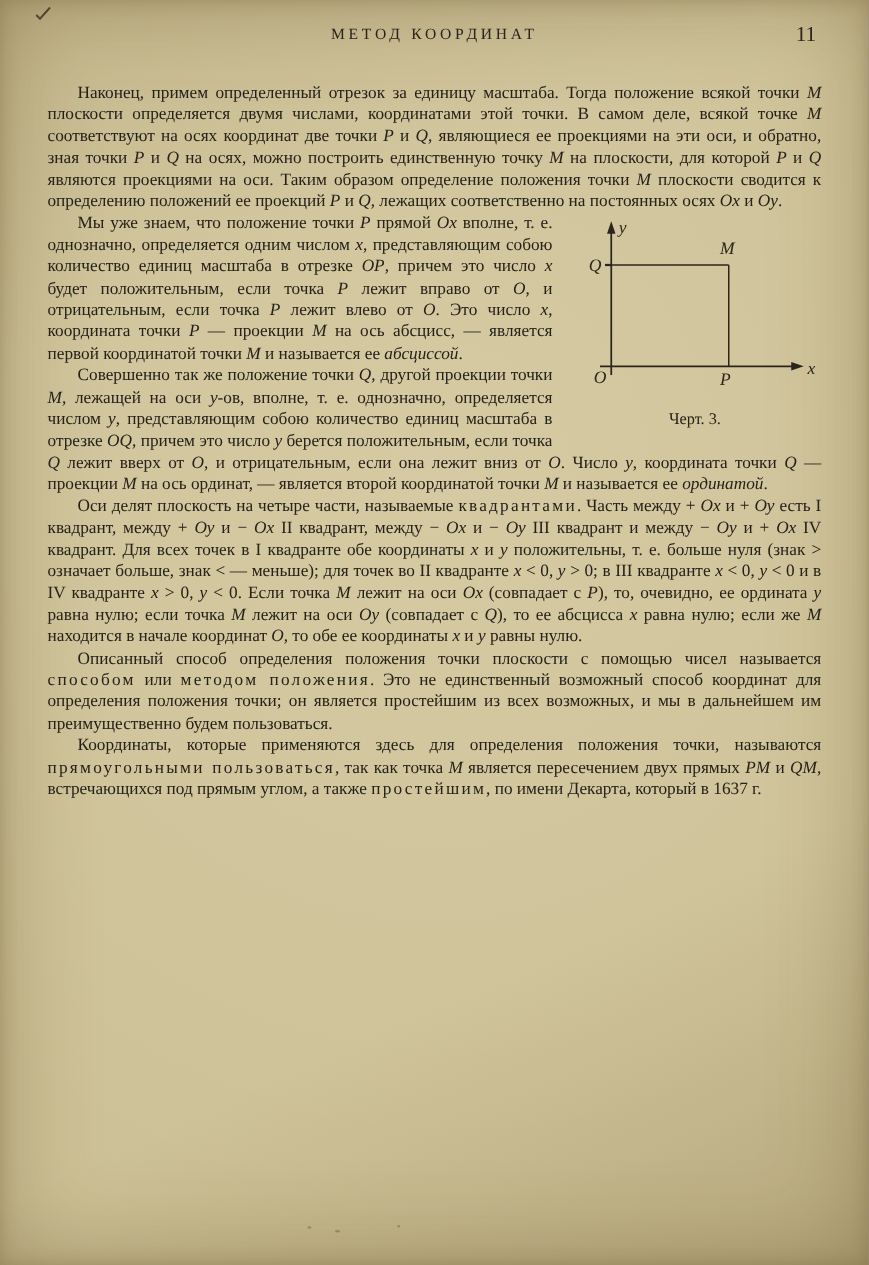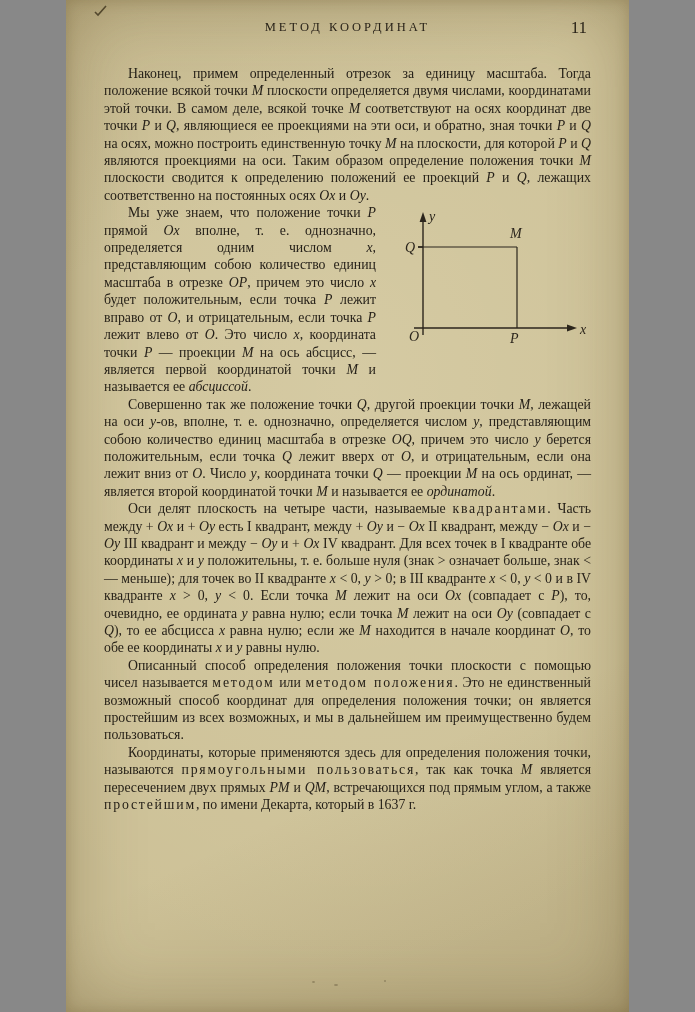--- a/index.html
+++ b/index.html
@@ -1,18 +1,18 @@
 <!DOCTYPE html>
 <html><head>
 <meta charset="utf-8">
 <style>
   html,body{margin:0;padding:0;background:#888;}
   .page{
     position:relative;
-    width:563px;height:1012px;
+    width:695px;height:1012px;
     margin:0 auto;
     overflow:hidden;
     font-family:"Liberation Serif","DejaVu Serif",serif;
     color:#262119;
     background:
       radial-gradient(120% 85% at 50% 38%, rgba(255,250,225,0.16), rgba(0,0,0,0) 70%),
       linear-gradient(155deg, rgba(110,88,40,0.12), rgba(0,0,0,0) 22%, rgba(0,0,0,0) 72%, rgba(95,75,32,0.20)),
       #cdc197;
   }
   .page::after{
@@ -78,22 +78,23 @@
         </g>
         <g fill="#2b251c" font-size="14" font-style="italic" font-family="Liberation Serif, DejaVu Serif, serif">
           <text x="39" y="14">y</text>
           <text x="190" y="127">x</text>
           <text x="19" y="134">O</text>
           <text x="15" y="45">Q</text>
           <text x="120" y="31">M</text>
           <text x="120" y="136">P</text>
         </g>
       </svg>
+      <figcaption class="figcap">Черт. 3.</figcaption>
     </figure>
 
     <p>Мы уже знаем, что положение точки <i>P</i> прямой <i>Ox</i> вполне, т. е. однозначно, определяется одним числом <i>x</i>,  представляющим собою количество единиц масштаба в отрезке <i>OP</i>, причем это число <i>x</i> будет положительным, если точка <i>P</i> лежит вправо от <i>O</i>, и отрицательным, если точка <i>P</i> лежит влево от <i>O</i>. Это число <i>x</i>, координата точки <i>P</i> — проекции <i>M</i> на ось абсцисс, — является первой координатой точки <i>M</i> и называется ее <i>абсциссой</i>.</p>
     <p>Совершенно так же положение точки <i>Q</i>, другой проекции точки <i>M</i>, лежащей на оси <i>y</i>-ов, вполне, т. е. однозначно, определяется числом <i>y</i>, представляющим собою количество единиц масштаба в отрезке <i>OQ</i>, причем это число <i>y</i> берется положительным, если точка <i>Q</i> лежит вверх от <i>O</i>, и отрицательным, если она лежит вниз от <i>O</i>. Число <i>y</i>, координата точки <i>Q</i> — проекции <i>M</i> на ось ординат, — является второй координатой точки <i>M</i> и называется ее <i>ординатой</i>.</p>
     <p>Оси делят плоскость на четыре части, называемые <span class="sperr">квадрантами</span>. Часть между + <i>Ox</i> и + <i>Oy</i> есть I квадрант, между + <i>Oy</i> и − <i>Ox</i> II квадрант, между − <i>Ox</i> и − <i>Oy</i> III квадрант и между − <i>Oy</i> и + <i>Ox</i> IV квадрант. Для всех точек в I квадранте обе координаты <i>x</i> и <i>y</i> положительны, т. е. больше нуля (знак &gt; означает больше, знак &lt; — меньше); для точек во II квадранте <i>x</i> &lt; 0, <i>y</i> &gt; 0; в III квадранте <i>x</i> &lt; 0, <i>y</i> &lt; 0 и в IV квадранте <i>x</i> &gt; 0, <i>y</i> &lt; 0. Если точка <i>M</i> лежит на оси <i>Ox</i> (совпадает с <i>P</i>), то, очевидно, ее ордината <i>y</i> равна нулю; если точка <i>M</i> лежит на оси <i>Oy</i> (совпадает с <i>Q</i>), то ее абсцисса <i>x</i> равна нулю; если же <i>M</i> находится в начале координат <i>O</i>, то обе ее координаты <i>x</i> и <i>y</i> равны нулю.</p>
-    <p>Описанный способ определения положения точки плоскости с помощью чисел называется <span class="sperr">методом</span> или <span class="sperr">методом положения</span>. Это не единственный возможный способ координат для определения положения точки; он является простейшим из всех возможных, и мы в дальнейшем им преимущественно будем пользоваться.</p>
+    <p>Описанный способ определения положения точки плоскости с помощью чисел называется <span class="sperr">способом</span> или <span class="sperr">методом положения</span>. Это не единственный возможный способ координат для определения положения точки; он является простейшим из всех возможных, и мы в дальнейшем им преимущественно будем пользоваться.</p>
     <p>Координаты, которые применяются здесь для определения положения точки, называются <span class="sperr">прямоугольными пользоваться</span>, так как точка <i>M</i> является пересечением двух прямых <i>PM</i> и <i>QM</i>, встречающихся под прямым углом, а также <span class="sperr">простейшим</span>, по имени Декарта, который в 1637 г.</p>
 
   </div>
 </div>
 
 </body></html>

